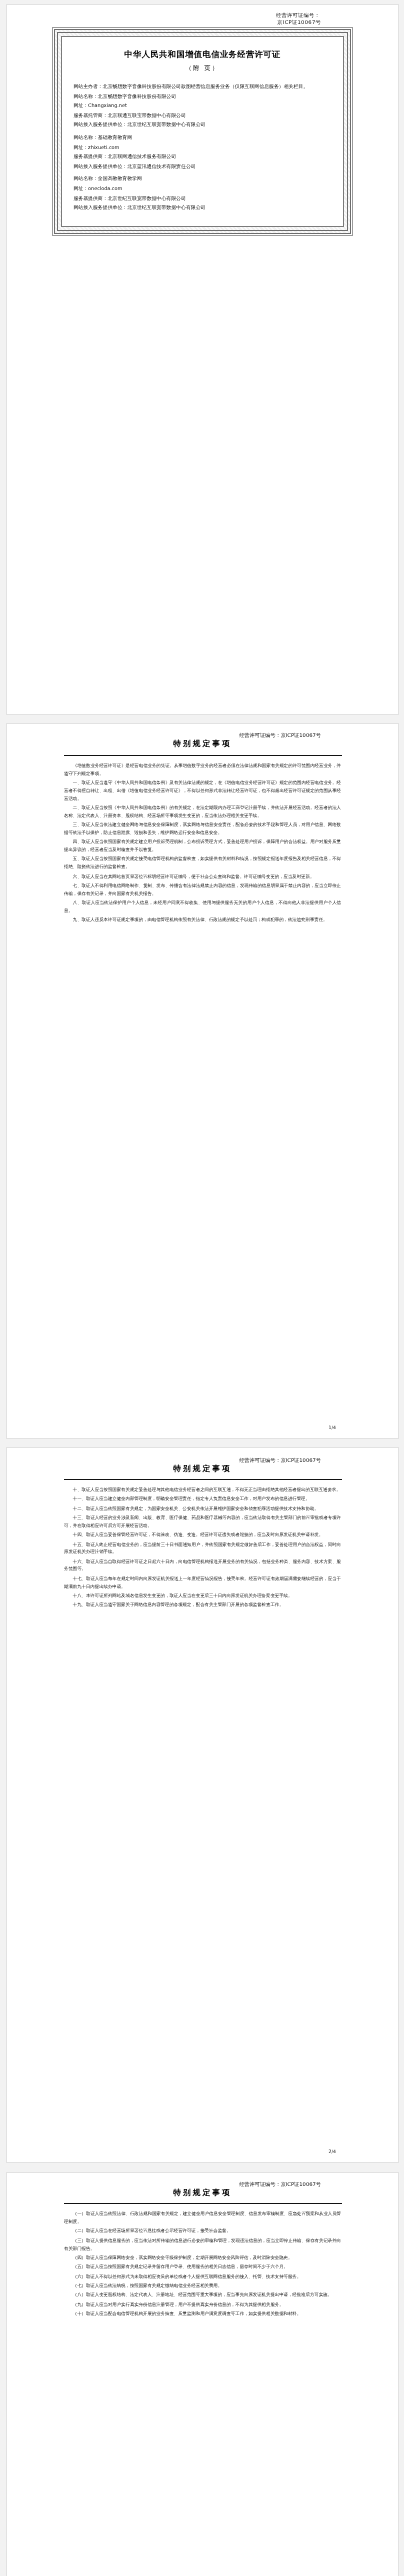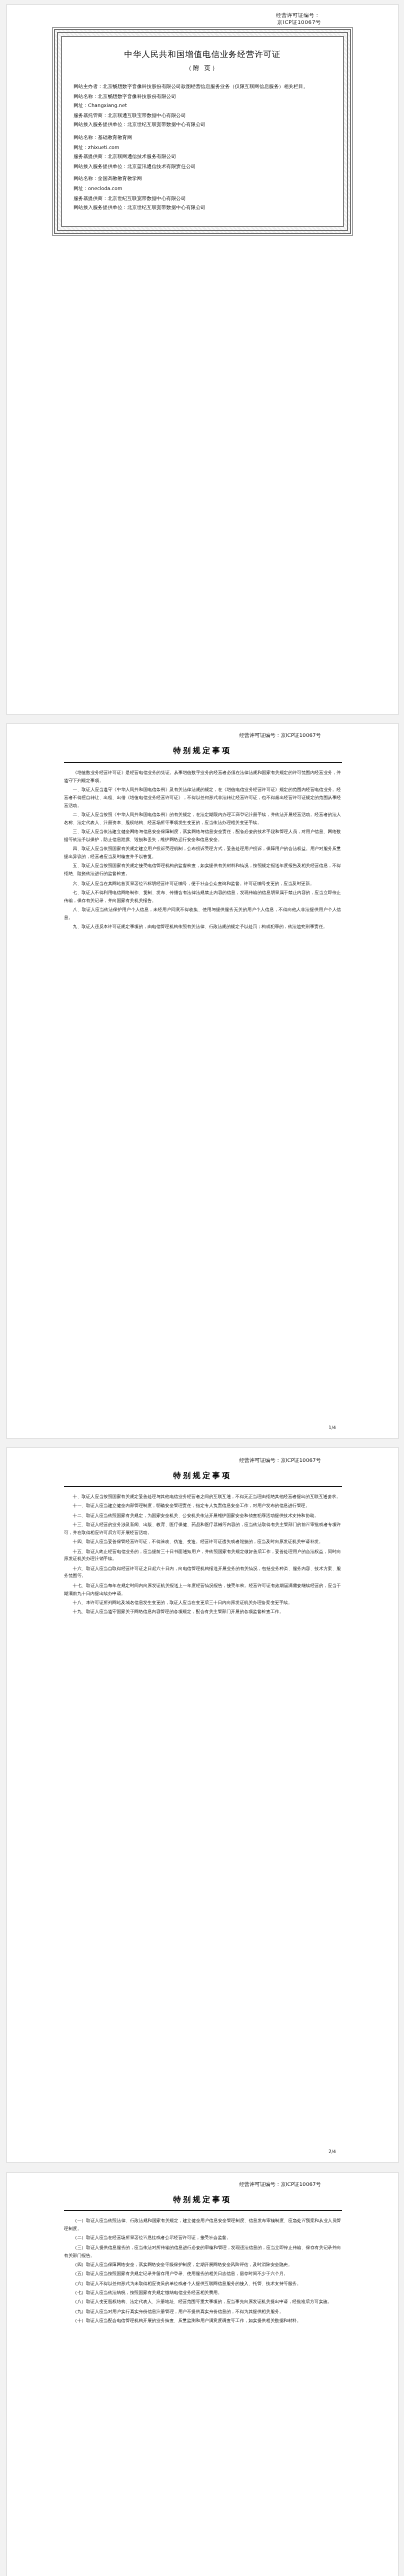--- a/index.html
+++ b/index.html
@@ -52,21 +52,21 @@
       repeating-linear-gradient(45deg, #fafafa 0 1.5px, #f0f0f0 1.5px 3.1px);
   }
   .ornate-inner {
     border: 1px solid #7a7a7a;
     padding: 8.2px 11.3px 13.4px 11.3px;
     background: #fff;
   }
   .cert-title {
     text-align: center;
     font-family: "DejaVu Serif", "Liberation Serif", serif;
-    font-weight: normal;
+    font-weight: bold;
     font-size: 8.2px;
     letter-spacing: 0.5px;
     color: #000;
     margin-top: 3.1px;
   }
   .cert-sub {
     text-align: center;
     font-family: "DejaVu Serif", "Liberation Serif", serif;
     font-size: 6.2px;
     margin-top: 4.1px;
@@ -90,21 +90,21 @@
     padding: 8.2px 77px 0 0;
     font-size: 5.2px;
     color: #111;
   }
   .pg-title {
     text-align: center;
     font-family: "DejaVu Serif", "Liberation Serif", serif;
     font-weight: bold;
     font-size: 7.7px;
     letter-spacing: 2.1px;
-    margin-top: 7px;
+    margin-top: 0;
     color: #000;
   }
   .rule {
     width: 278px;
     margin: 5.2px auto 0 auto;
     border-top: 0.5px solid #111;
   }
   .content {
     margin: 6.2px 57px 0 57px;
     font-size: 4.4px;

